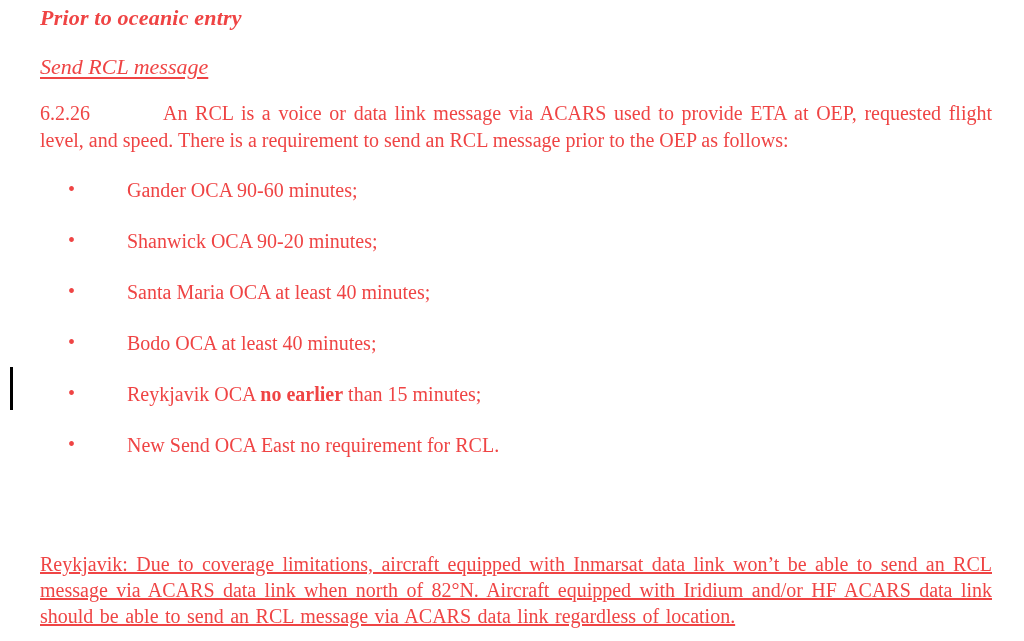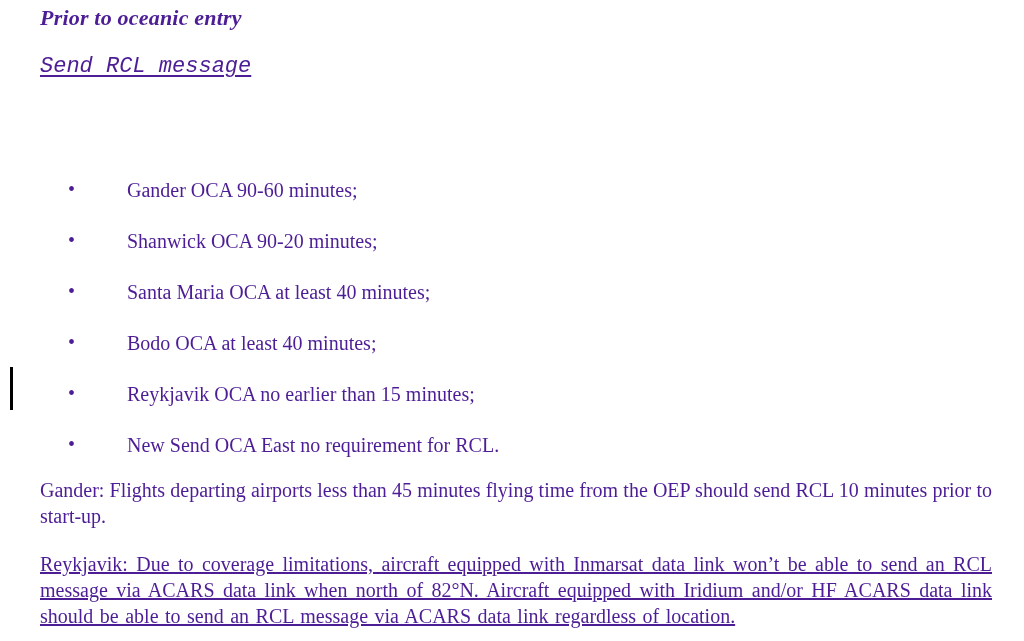--- a/index.html
+++ b/index.html
@@ -5,42 +5,41 @@
   html, body {
     margin: 0;
     padding: 0;
     background: #ffffff;
   }
   #page {
     position: relative;
     width: 1024px;
     height: 641px;
     background: #ffffff;
-    color: #4c1d95;
+    color: #ef4444;
     font-family: "Liberation Serif", "DejaVu Serif", serif;
     overflow: hidden;
   }
   .doc-title {
     position: absolute;
     left: 40px;
     top: 5px;
     font-size: 22px;
     font-weight: bold;
     font-style: italic;
     letter-spacing: 0.2px;
   }
   .doc-subheading {
     position: absolute;
     left: 40px;
     top: 54px;
     font-size: 22px;
     font-style: italic;
     text-decoration: underline;
     text-underline-offset: 3px;
-    font-family: Liberation Mono, monospace;
   }
   .para {
     position: absolute;
     left: 40px;
     width: 952px;
     font-size: 20px;
     line-height: 27px;
     text-align: justify;
   }
   #para-626 { top: 100px; }
@@ -63,21 +62,21 @@
   .bullet-dot {
     position: absolute;
     left: 28px;
     top: -1px;
     font-size: 20px;
   }
   .bullet-text {
     display: block;
     margin-left: 87px;
   }
-  .bold { font-weight: normal; margin-top: 44px; }
+  .bold { font-weight: bold; margin-top: 44px; }
   #note-gander {
     top: 477px;
     line-height: 26px;
   }
   #note-reykjavik {
     top: 551px;
     line-height: 26px;
     word-spacing: 1.5px;
     text-decoration: underline;
   }
@@ -94,20 +93,23 @@
 <body>
 
 <div id="page">
 
   <div id="change-bar"></div>
 
   <div class="doc-title">Prior to oceanic entry</div>
 
   <div class="doc-subheading">Send RCL message</div>
 
+  <div class="para" id="para-626">
+    <span class="para-num">6.2.26</span><span>An RCL is a voice or data link message via ACARS used to provide ETA at OEP, requested flight level, and speed. There is a requirement to send an RCL message prior to the OEP as follows:</span>
+  </div>
 
   <div id="bullet-list">
       <div class="bullet-item">
         <span class="bullet-dot">•</span>
         <span class="bullet-text"><span>Gander OCA 90-60 minutes;</span></span>
       </div>
       <div class="bullet-item">
         <span class="bullet-dot">•</span>
         <span class="bullet-text"><span>Shanwick OCA 90-20 minutes;</span></span>
       </div>
@@ -122,17 +124,16 @@
       <div class="bullet-item">
         <span class="bullet-dot">•</span>
         <span class="bullet-text"><span>Reykjavik OCA </span><span class="bold">no earlier</span><span> than 15 minutes;</span></span>
       </div>
       <div class="bullet-item">
         <span class="bullet-dot">•</span>
         <span class="bullet-text"><span>New Send OCA East no requirement for RCL.</span></span>
       </div>
     </div>
 
-  <div class="para" id="note-gander">Gander: Flights departing airports less than 45 minutes flying time from the OEP should send RCL 10 minutes prior to start-up.</div>
 
   <div class="para" id="note-reykjavik">Reykjavik: Due to coverage limitations, aircraft equipped with Inmarsat data link won’t be able to send an RCL message via ACARS data link when north of 82°N. Aircraft equipped with Iridium and/or HF ACARS data link should be able to send an RCL message via ACARS data link regardless of location.</div>
 
 </div>
 
 </body></html>

